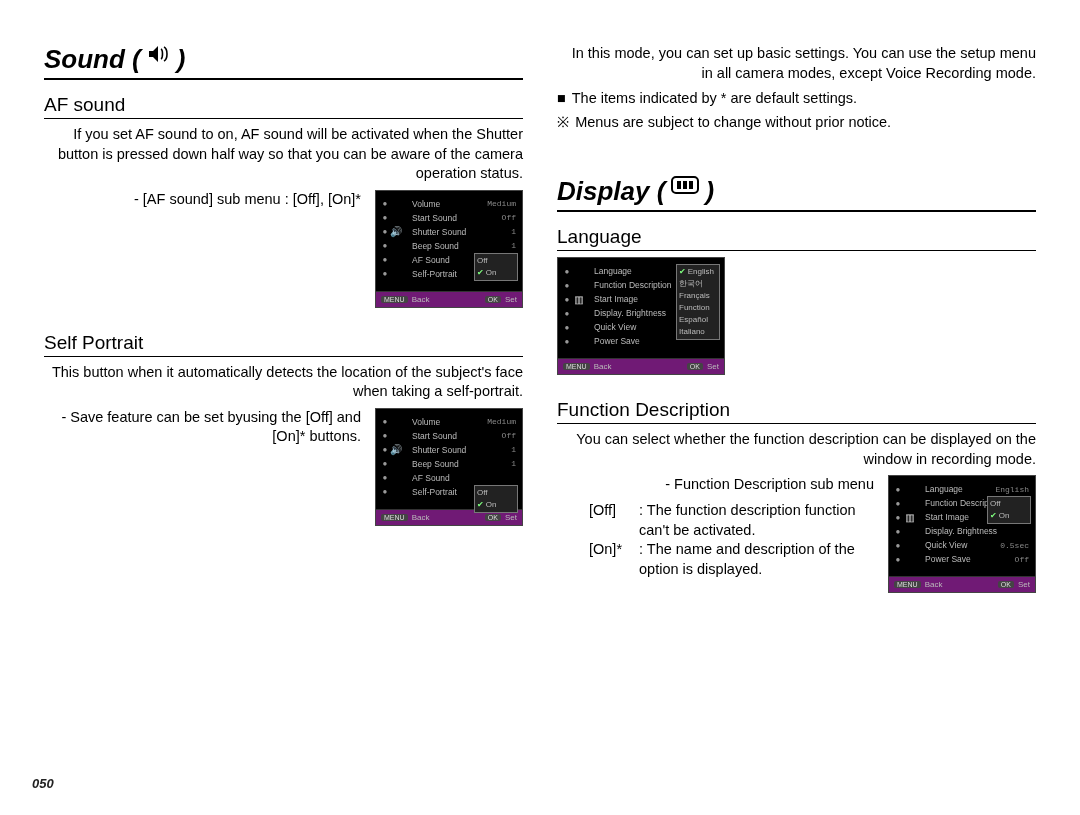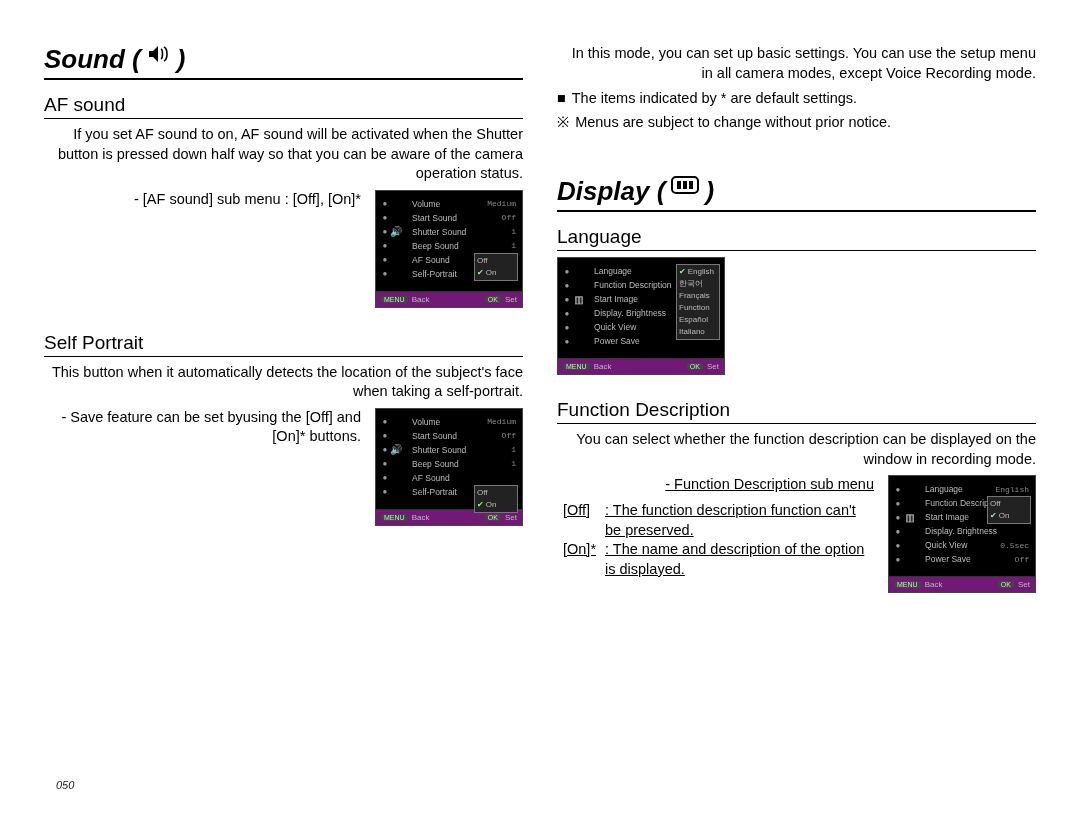--- a/index.html
+++ b/index.html
@@ -26,25 +26,25 @@
     font-size: 8px; line-height: 12px; padding: 1px 2px;
   }
   .popup .sel::before { content: "✔"; color: #7fff7f; margin-right: 2px; }
   .popup.lang { width: 44px; }
   .thumb-foot {
     display: flex; justify-content: space-between; background: #701a75;
     border-top: 1px solid #333; font-size: 8px; color: #bbb; padding: 3px 5px;
   }
   .thumb-foot span { display: inline-flex; gap: 4px; align-items: center; }
   .thumb-foot .btn { background: #444; color: #ddd; font-size: 7px; padding: 0 3px; border-radius: 2px; }
-  .page-num { position: absolute; bottom: 24px; left: 56px; font-size: 11px; font-weight: normal; font-style: italic; color: #222; }
+  .page-num { position: absolute; bottom: 24px; left: 32px; font-size: 13px; font-weight: bold; font-style: italic; color: #222; }
   .inline-icon { display: inline-flex; align-items: center; justify-content: center; }
   .inline-icon svg { display: block; }
-  .sub { font-size: 14.5px; line-height: 1.35; margin-left: 6px; text-decoration: underline; }
-  .sub .row { display: flex; gap: 0; }
+  .sub { font-size: 14.5px; line-height: 1.35; margin-left: 32px; }
+  .sub .row { display: flex; gap: 8px; }
   .sub .row .k { flex: 0 0 42px; }
   .lang-block .thumb { flex: 0 0 168px; width: 168px; }
 </style>
 </head>
 <body>
 
 <div class="page">
 
   <div class="col">
 
@@ -275,21 +275,21 @@
     </div>
 
     <h2 style="margin-top:24px;">Function Description</h2>
     <p>You can select whether the function description can be displayed on the window in recording mode.</p>
 
     <div class="block">
       <div class="txt sub">
         <p style="margin-left:0;text-indent:0;">- Function Description sub menu</p>
         <div class="row">
           <span class="k">[Off]</span>
-          <span>: The function description function can't be preserved.</span>
+          <span>: The function description function can't be activated.</span>
         </div>
         <div class="row">
           <span class="k">[On]*</span>
           <span>: The name and description of the option is displayed.</span>
         </div>
       </div>
       <div class="thumb">
         <div class="thumb-body" id="menu-fd">
             <div class="mrow">
               <span class="mdot">●</span>

